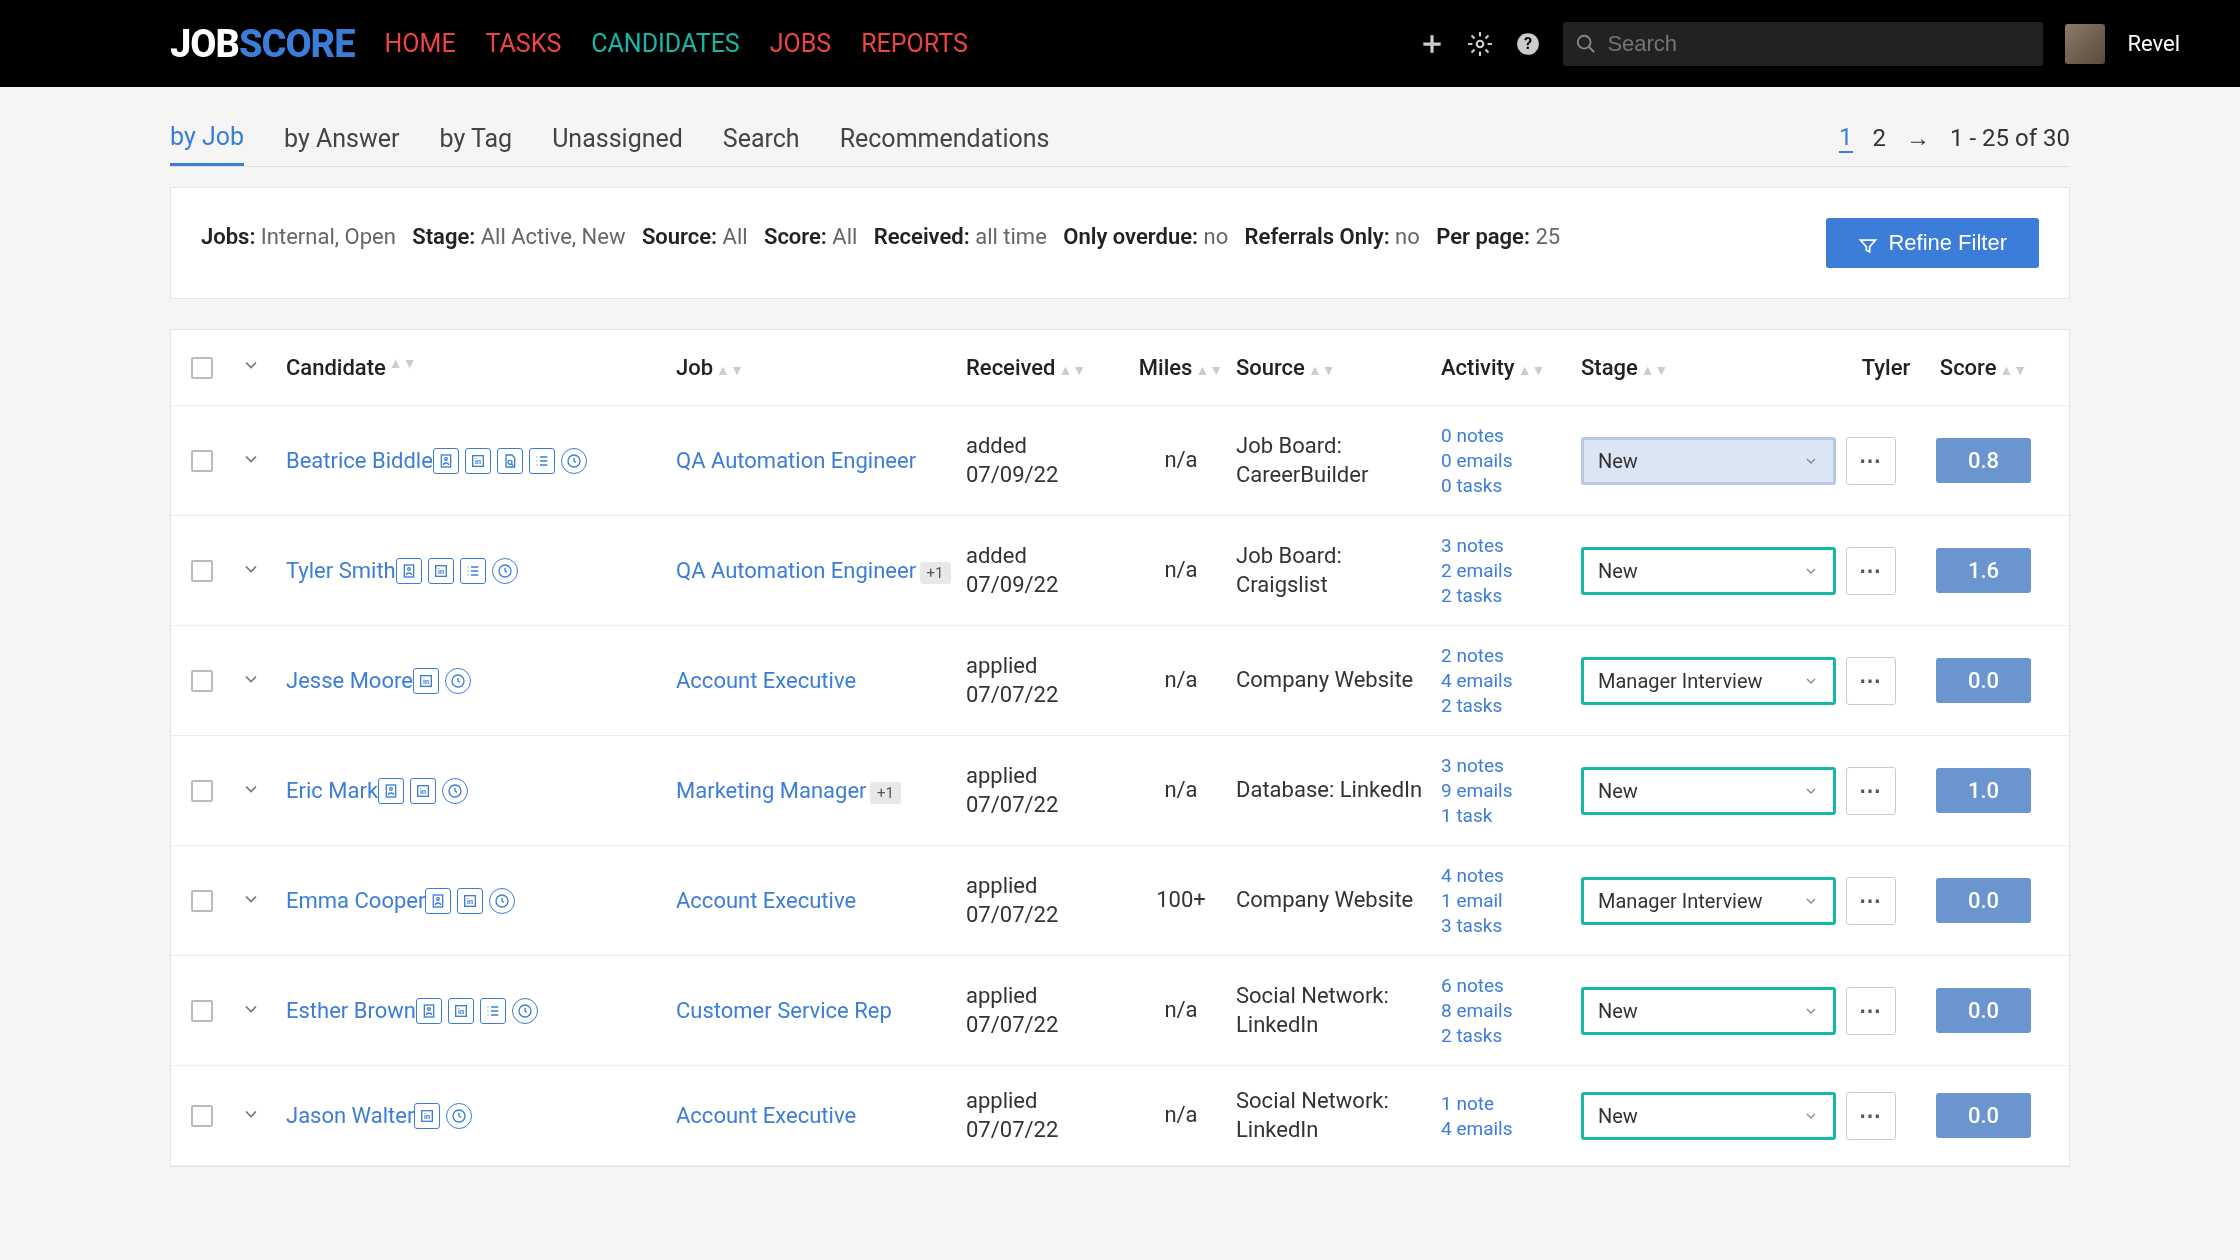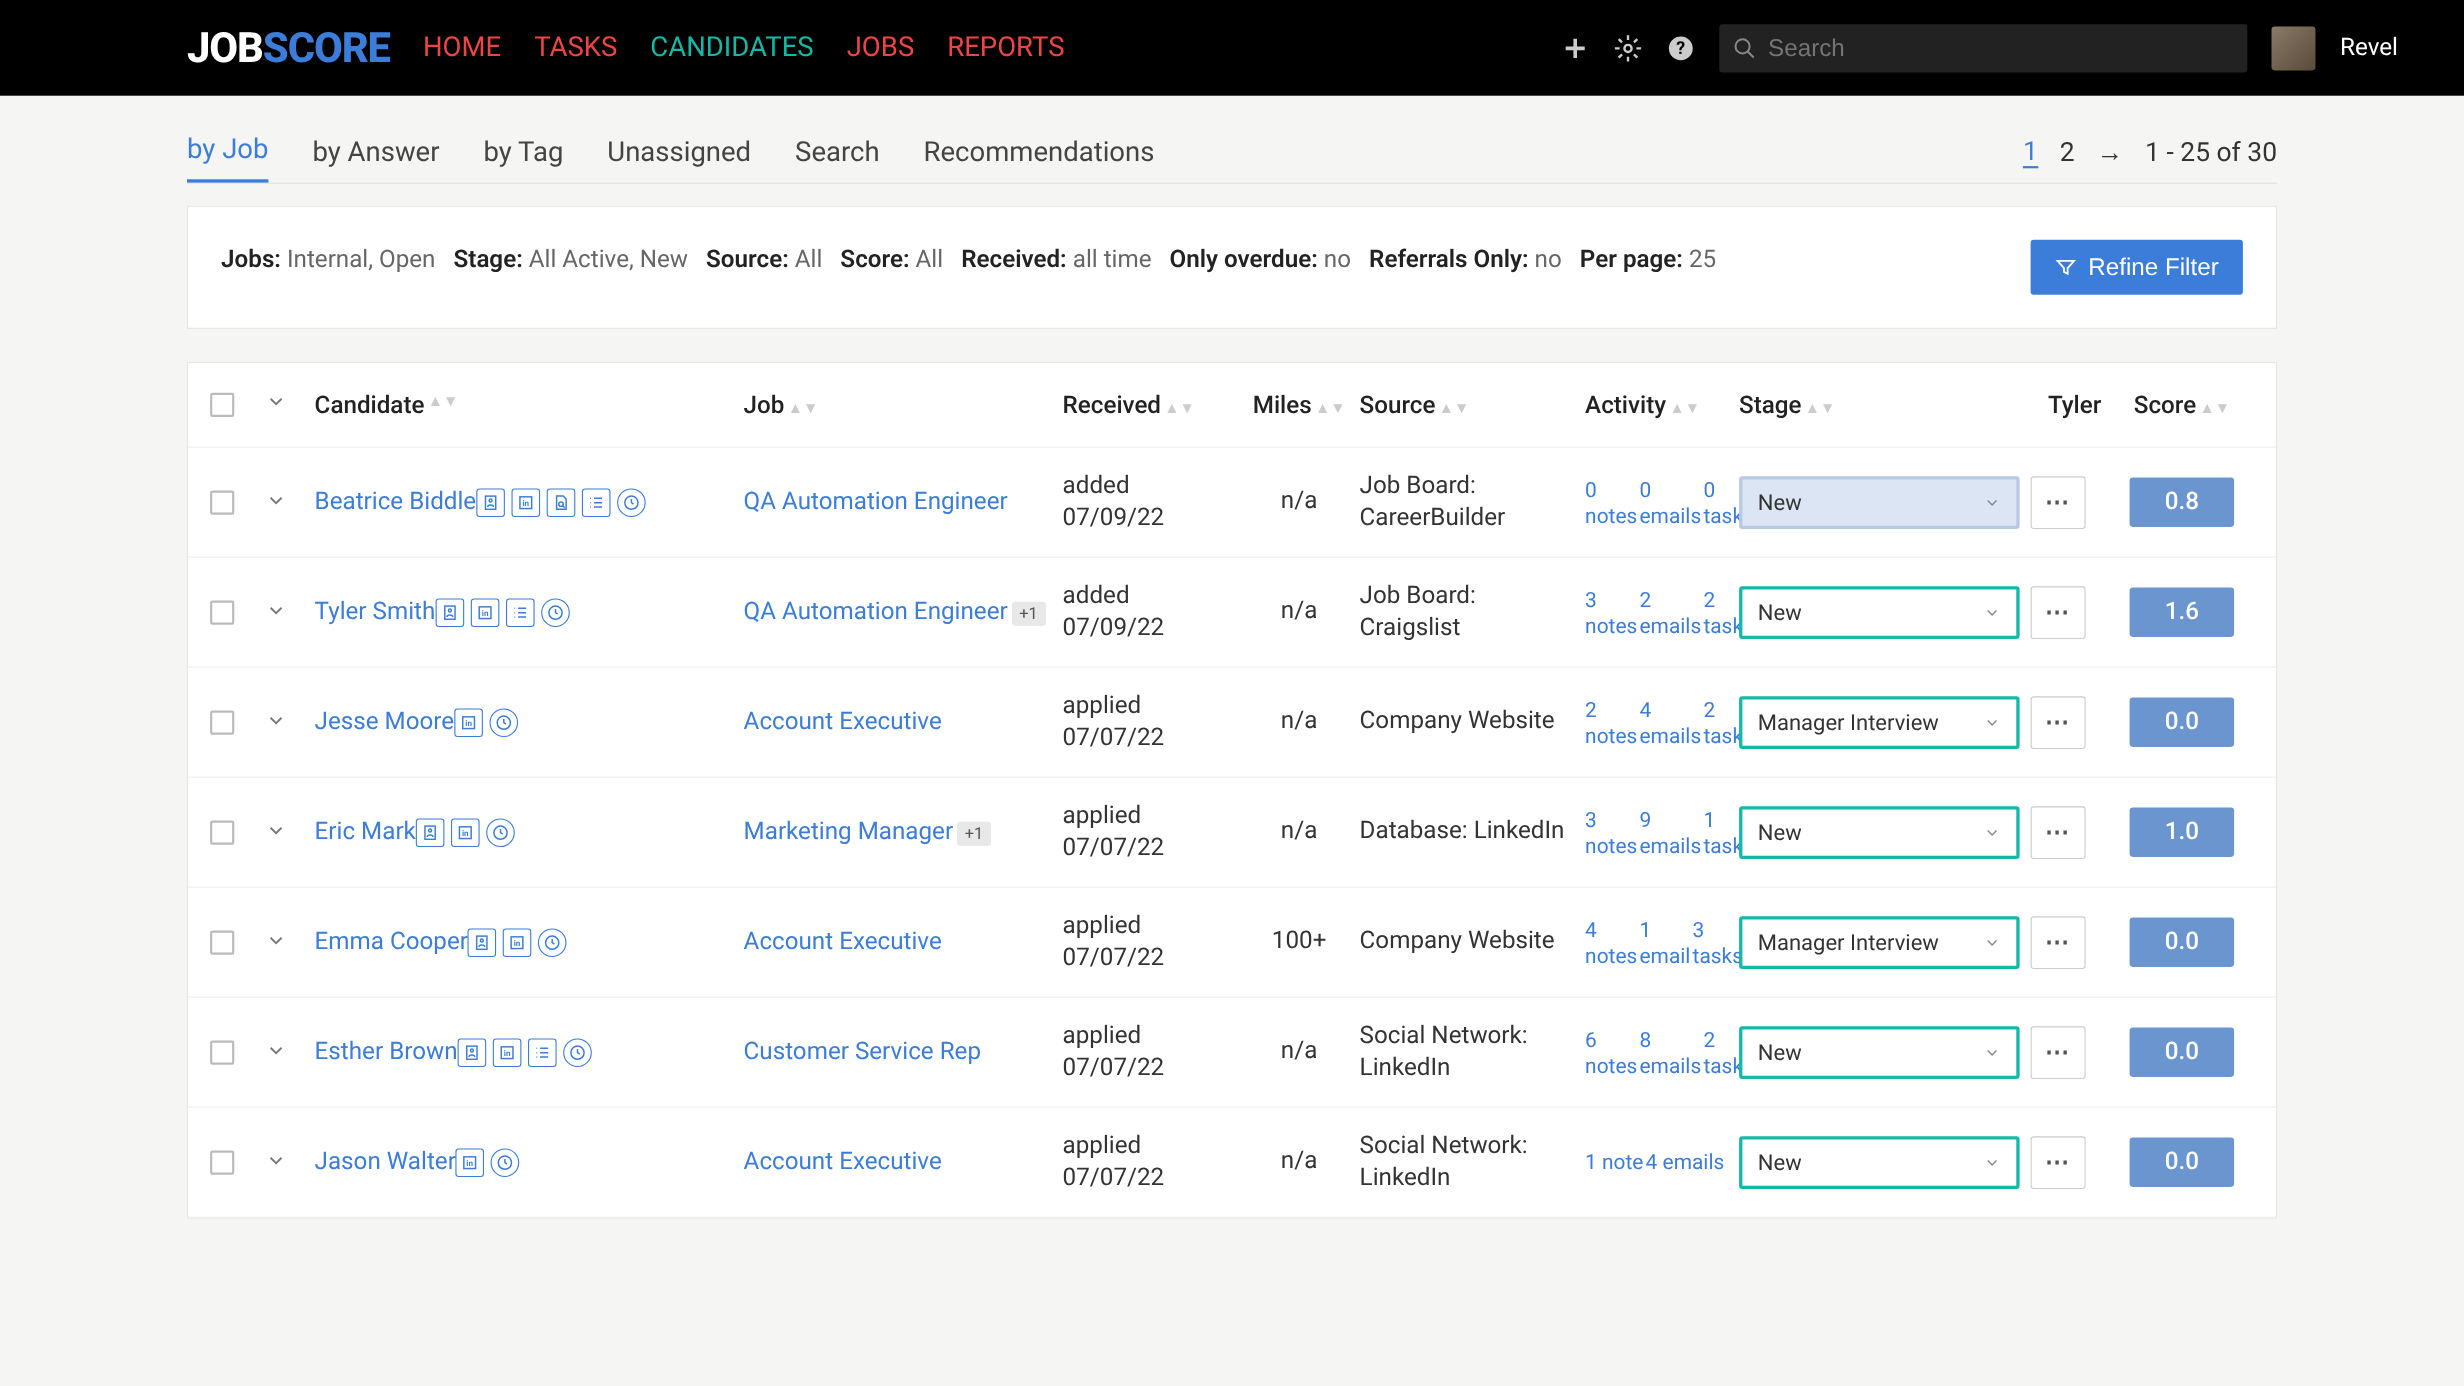--- a/index.html
+++ b/index.html
@@ -26,21 +26,21 @@
 .tabs-row{display:flex;align-items:center;gap:40px;border-bottom:1px solid #e0e0e0;margin-bottom:20px}
 .tab{font-size:25px;color:#444;padding-bottom:12px;cursor:pointer}
 .tab.active{color:#3b7dd8;border-bottom:3px solid #3b7dd8}
 .pager{margin-left:auto;display:flex;align-items:center;gap:20px;font-size:24px;color:#333;padding-bottom:12px}
 .pgnum{cursor:pointer}
 .pgnum.active{color:#3b7dd8;border-bottom:2px solid #3b7dd8}
 .pager .arrow{cursor:pointer}
 .filter-panel{background:#fff;border:1px solid #e5e5e5;padding:30px;display:flex;gap:30px;align-items:flex-start;margin-bottom:30px}
 .filter-text{font-size:22px;line-height:38px;color:#666;flex:1}
 .filter-text b{color:#222;font-weight:600}
-.refine-btn{background:#3b7dd8;color:#fff;border:0;font-size:22px;padding:12px 22px;border-radius:3px;cursor:pointer;display:flex;align-items:center;gap:10px;flex-shrink:0}
+.refine-btn{background:#3b7dd8;color:#fff;border:0;font-size:22px;padding:12px 32px;border-radius:3px;cursor:pointer;display:flex;align-items:flex-end;gap:10px;flex-shrink:0}
 .refine-btn svg{width:20px;height:20px;stroke:#fff;fill:none;stroke-width:2}
 .table{background:#fff;border:1px solid #e5e5e5}
 .trow{display:flex;align-items:center;padding:18px 20px;border-bottom:1px solid #eee;gap:10px;min-height:100px}
 .trow.header{font-weight:500;font-size:22px;color:#222;min-height:auto;padding:25px 20px}
 .trow.header .sort{color:#ccc;font-size:14px;margin-left:3px}
 .col-check{width:40px}
 .col-expand{width:35px}
 .col-candidate{width:380px;display:flex;align-items:flex-start;flex-wrap:wrap}
 .col-job{width:280px}
 .col-received{width:160px}
@@ -53,21 +53,21 @@
 .checkbox{width:22px;height:22px;border:2px solid #bbb;border-radius:2px;background:#fff;cursor:pointer}
 .chev{cursor:pointer}
 .chev svg{width:20px;height:20px;stroke:#777;fill:none;stroke-width:2}
 .link{color:#3b7dd8;cursor:pointer;font-size:22px}
 .mini-icons{display:flex;gap:6px}
 .mini-icon{width:26px;height:26px;border:1.5px solid #3b7dd8;border-radius:3px;display:flex;align-items:center;justify-content:center;cursor:pointer}
 .mini-icon svg{width:16px;height:16px;stroke:#3b7dd8;fill:none;stroke-width:2}
 .mini-icon.circle{border-radius:50%}
 .badge{background:#e8e8e8;color:#555;font-size:15px;padding:2px 7px;border-radius:3px}
 .cell-text{font-size:22px;color:#333;line-height:1.3}
-.activity-links{display:flex;flex-direction:row;gap:2px}
+.activity-links{display:flex;flex-direction:column;gap:2px}
 .activity-links a{color:#3b7dd8;font-size:19px;cursor:pointer}
 .stage-select{border:3px solid #14b8a6;border-radius:3px;height:48px;display:flex;align-items:center;padding:0 14px;justify-content:space-between;cursor:pointer;font-size:20px;background:#fff}
 .stage-select.highlight{background:#dce5f4;border-color:#b8c9e6}
 .stage-select svg{width:16px;height:16px;stroke:#888;fill:none;stroke-width:2}
 .dots{width:50px;height:48px;border:1px solid #ccc;border-radius:3px;display:flex;align-items:center;justify-content:center;cursor:pointer;font-size:22px;font-weight:700;letter-spacing:2px;color:#555;background:#fff}
 .score-badge{background:#6a95cf;color:#fff;font-size:22px;font-weight:500;padding:10px 0;border-radius:3px;text-align:center}
 </style>
 </head>
 <body>
 

